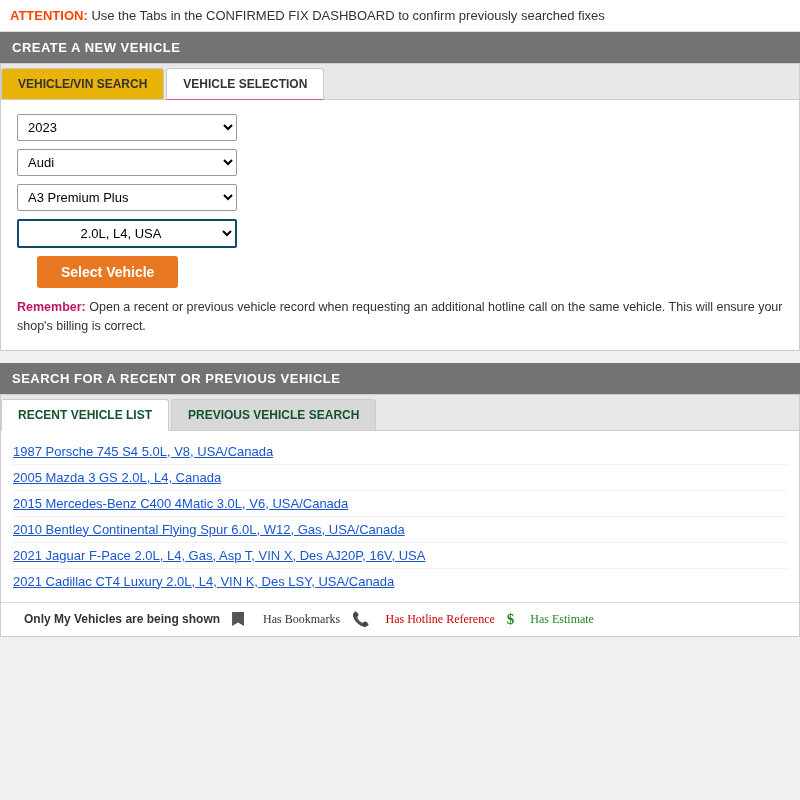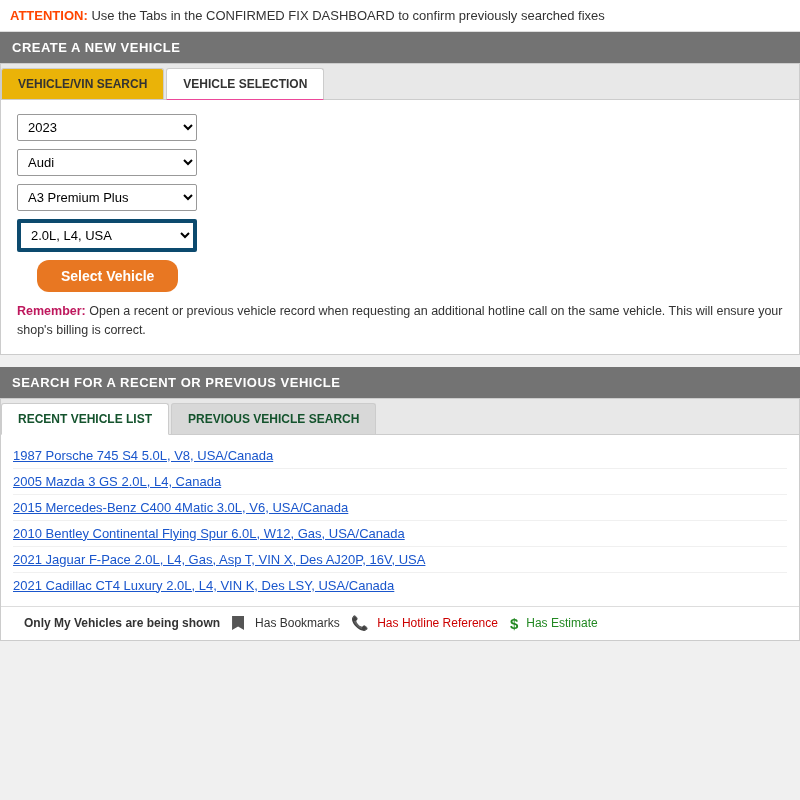--- a/index.html
+++ b/index.html
@@ -69,42 +69,43 @@
 
     .tab-content {
       padding: 14px 16px;
     }
 
     .select-row {
       margin-bottom: 8px;
     }
 
     .select-row select {
-      width: 180px;
+      width: 220px;
       padding: 4px 6px;
       border: 1px solid #999;
       background: #fff;
       font-size: 13px;
       border-radius: 2px;
       appearance: auto;
     }
 
     .select-row select.highlighted {
-      border: 4px solid #0c4a6e;
+      border: 2px solid #0c4a6e;
+      text-align: center;
     }
 
     .select-vehicle-btn {
       background: #e87722;
       color: #fff;
       border: none;
       padding: 8px 24px;
       font-size: 14px;
       font-weight: bold;
       cursor: pointer;
-      border-radius: 12px;
+      border-radius: 3px;
       margin: 6px 16px 10px 0;
       display: block;
       margin-left: 20px;
     }
 
     .remember-text {
       font-size: 12.5px;
       color: #333;
       line-height: 1.5;
       margin-top: 4px;
@@ -174,21 +175,22 @@
       font-size: 12px;
       display: flex;
       align-items: center;
       gap: 12px;
       background: #fff;
     }
 
     .legend-item {
       display: flex;
       align-items: center;
-      gap: 8px;
+      gap: 16px;
+      font-family: Liberation Serif, serif;
     }
 
     .legend-bold {
       font-weight: bold;
     }
 
     .icon-phone {
       color: #cc0000;
       font-size: 14px;
       vertical-align: middle;

